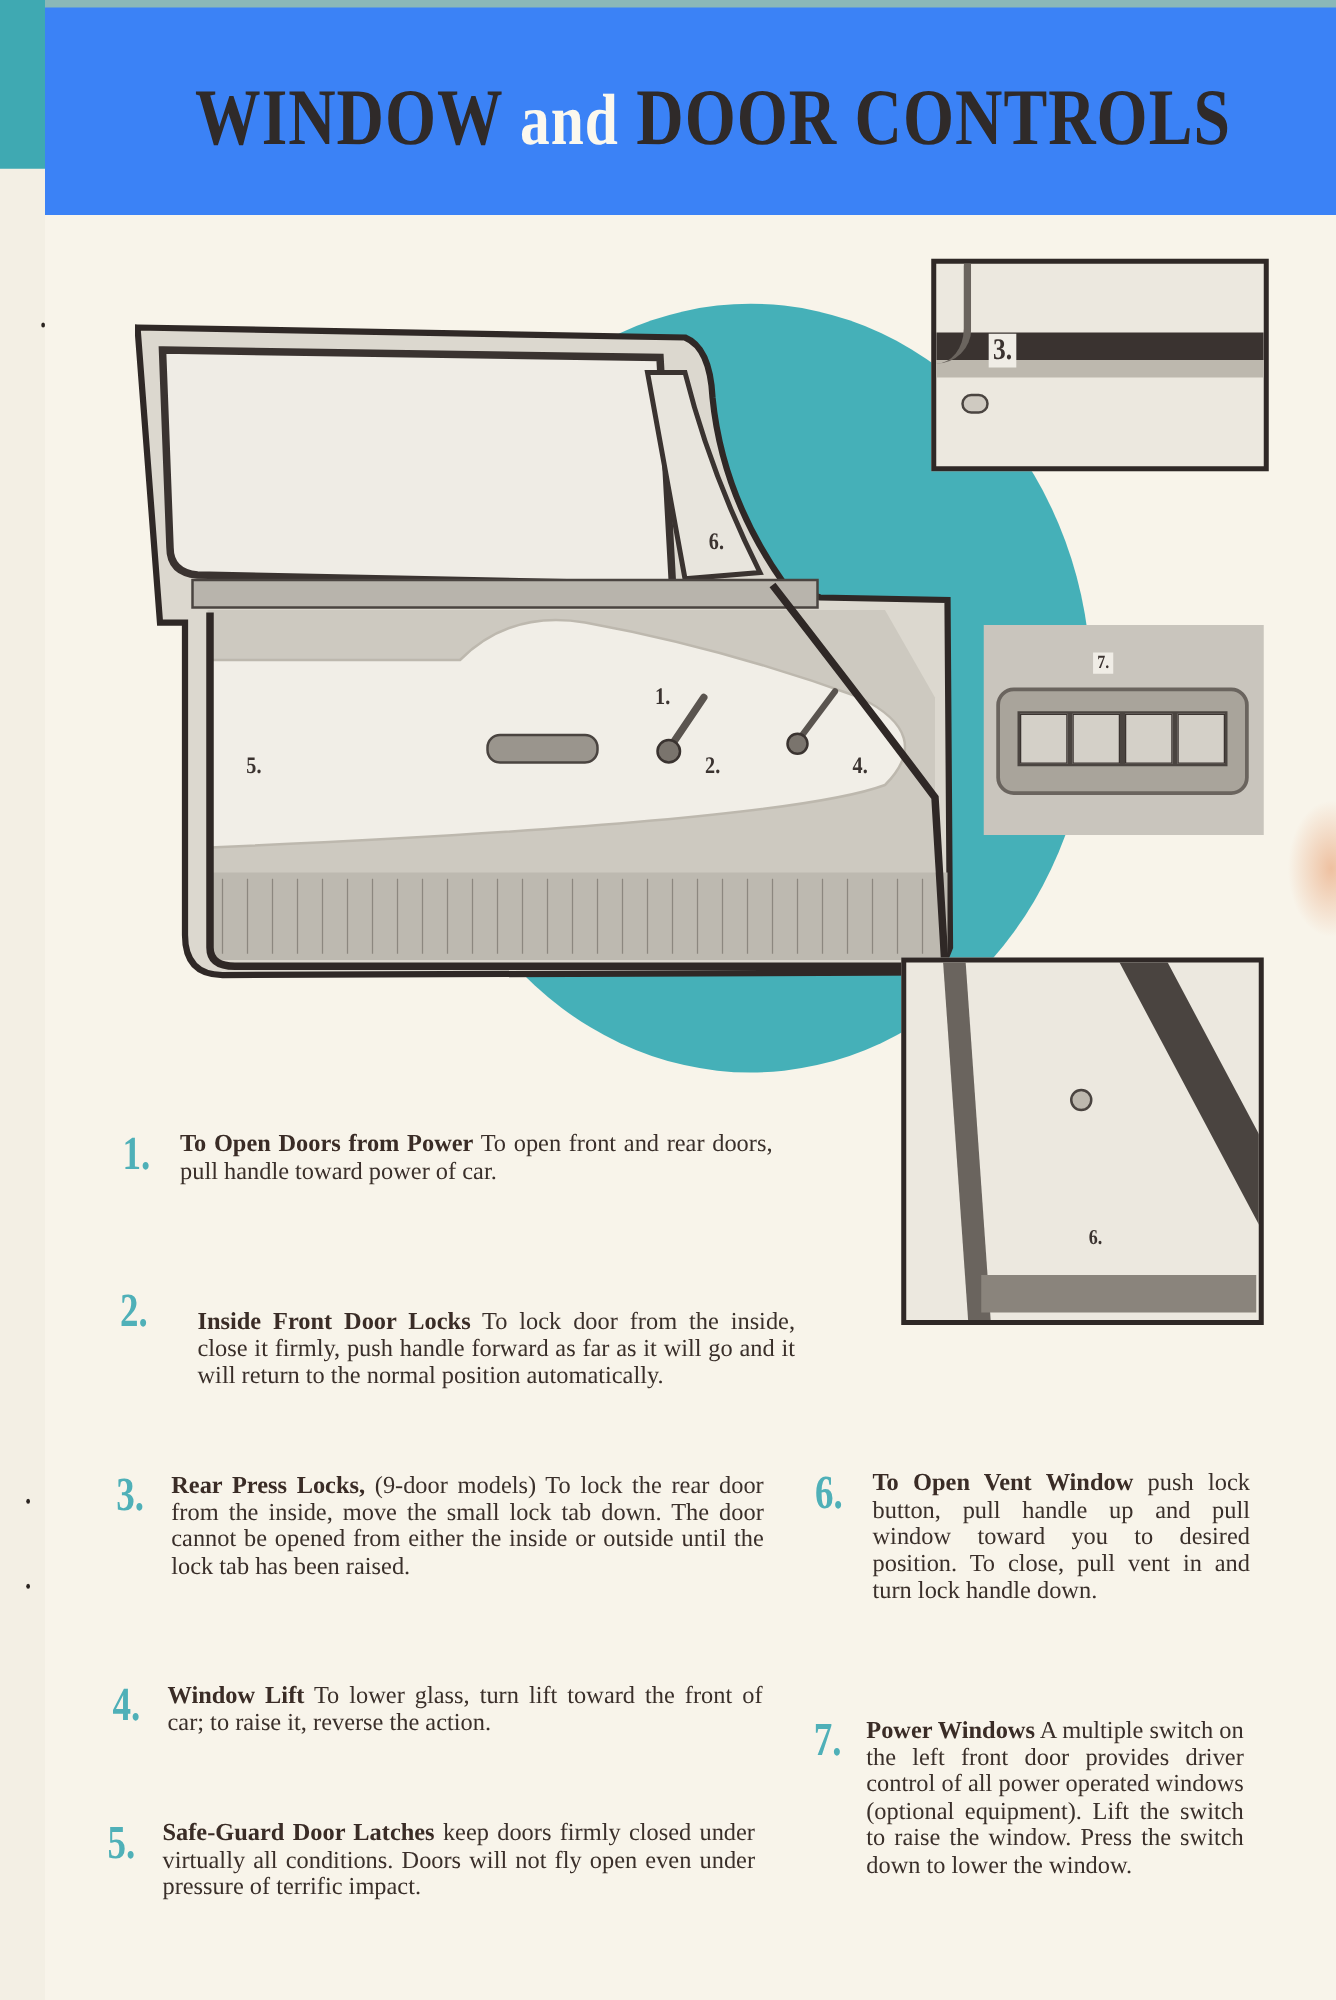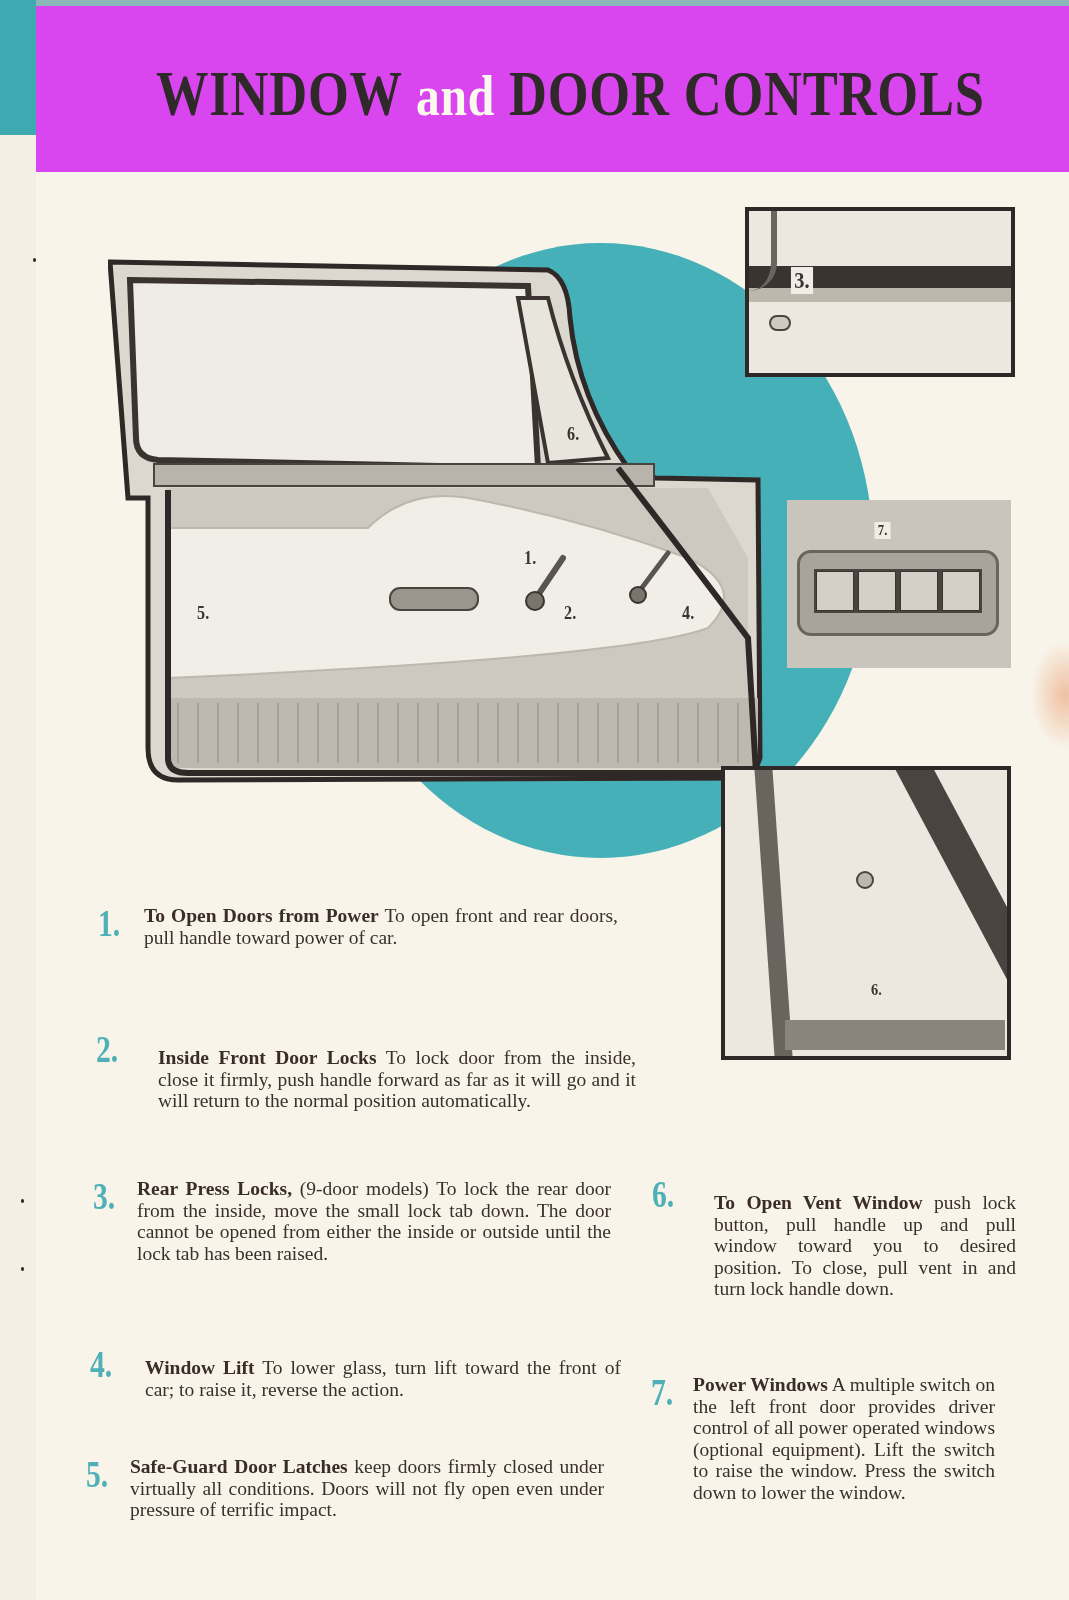--- a/index.html
+++ b/index.html
@@ -6,21 +6,21 @@
   body {
     width:1069px; height:1600px; position:relative; overflow:hidden;
     background:#f8f4ea;
     font-family:"DejaVu Serif","Liberation Serif",serif;
     color:#3a2f2a;
   }
   .left-strip { position:absolute; left:0; top:0; width:36px; height:1600px; background:#f3efe4; }
   .left-strip-band { position:absolute; left:0; top:0; width:36px; height:135px; background:#3fa9b2; }
   .header-band {
     position:absolute; left:36px; top:0; width:1033px; height:172px;
-    background:#d946ef;
+    background:#3b82f6;
   }
   .header-band .top-edge { position:absolute; left:0; top:0; right:0; height:6px; background:#8ab8b8; }
   .title {
     position:absolute; left:120px; top:62px; margin:0;
     font-family:"Liberation Serif","DejaVu Serif",serif;
     font-weight:bold; font-size:64px; letter-spacing:1px;
     transform:scaleX(0.82); transform-origin:left top;
     white-space:nowrap; color:#2f2a29; line-height:1;
   }
   .title .and { color:#fbf8ee; font-size:58px; }
@@ -187,29 +187,29 @@
   <p class="body" style="left:46px;top:0;width:478px;margin:16px;"><span class="lead">Inside Front Door Locks</span><span> To lock door from the inside, close it firmly, push handle forward as far as it will go and it will return to the normal position automatically.</span></p>
 </div>
 
 <div class="item" style="left:93px;top:1178px;">
   <span class="num">3.</span>
   <p class="body" style="left:44px;top:0;width:474px;margin:0;"><span class="lead">Rear Press Locks,</span><span> (9-door models) To lock the rear door from the inside, move the small lock tab down. The door cannot be opened from either the inside or outside until the lock tab has been raised.</span></p>
 </div>
 
 <div class="item" style="left:90px;top:1346px;">
   <span class="num">4.</span>
-  <p class="body" style="left:44px;top:0;width:476px;margin:11px;"><span class="lead">Window Lift</span><span> To lower glass, turn lift toward the front of car; to raise it, reverse the action.</span></p>
+  <p class="body" style="left:44px;top:0;width:476px;margin:0;"><span class="lead">Window Lift</span><span> To lower glass, turn lift toward the front of car; to raise it, reverse the action.</span></p>
 </div>
 
 <div class="item" style="left:86px;top:1456px;">
   <span class="num">5.</span>
   <p class="body" style="left:44px;top:0;width:474px;margin:0;"><span class="lead">Safe-Guard Door Latches</span><span> keep doors firmly closed under virtually all conditions. Doors will not fly open even under pressure of terrific impact.</span></p>
 </div>
 
 <div class="item" style="left:652px;top:1176px;">
   <span class="num">6.</span>
-  <p class="body" style="left:46px;top:0;width:302px;margin:16px;"><span class="lead">To Open Vent Window</span><span> push lock button, pull handle up and pull window toward you to desired position. To close, pull vent in and turn lock handle down.</span></p>
+  <p class="body" style="left:46px;top:0;width:302px;margin:0;"><span class="lead">To Open Vent Window</span><span> push lock button, pull handle up and pull window toward you to desired position. To close, pull vent in and turn lock handle down.</span></p>
 </div>
 
 <div class="item" style="left:651px;top:1374px;">
   <span class="num">7.</span>
   <p class="body" style="left:42px;top:0;width:302px;margin:0;"><span class="lead">Power Windows</span><span> A multiple switch on the left front door provides driver control of all power operated windows (optional equipment). Lift the switch to raise the window. Press the switch down to lower the window.</span></p>
 </div>
 
 </body></html>

